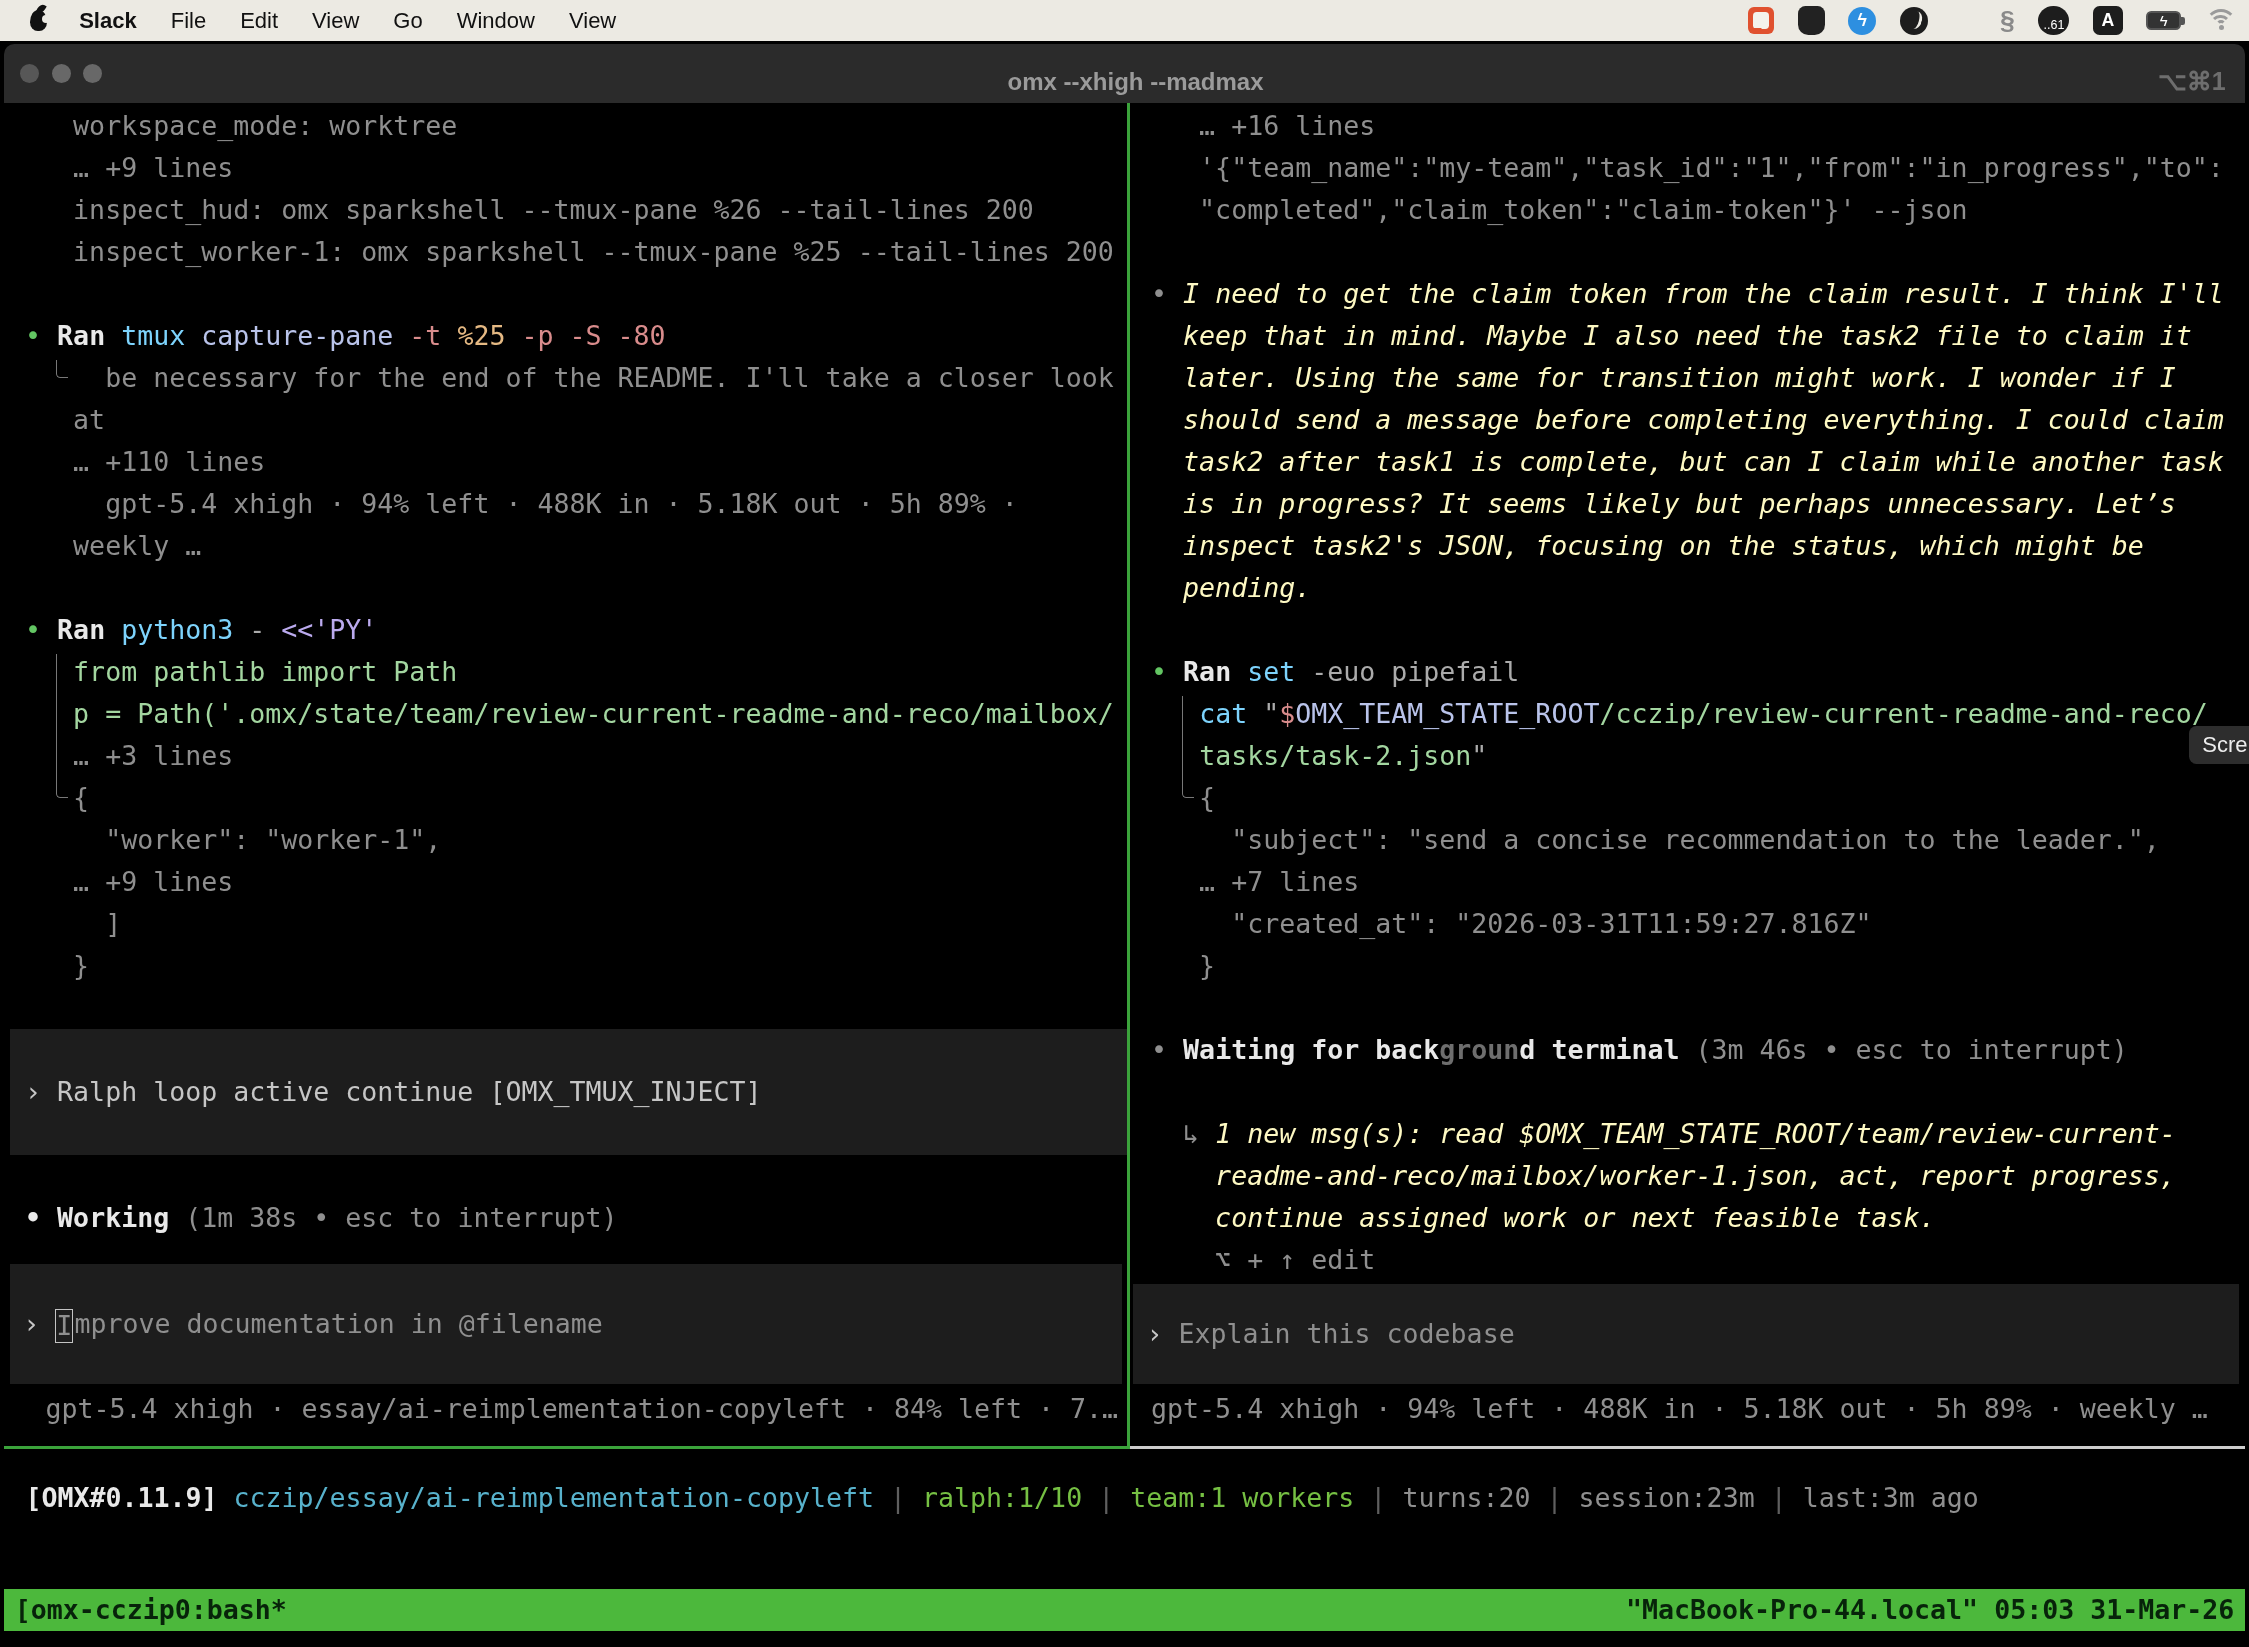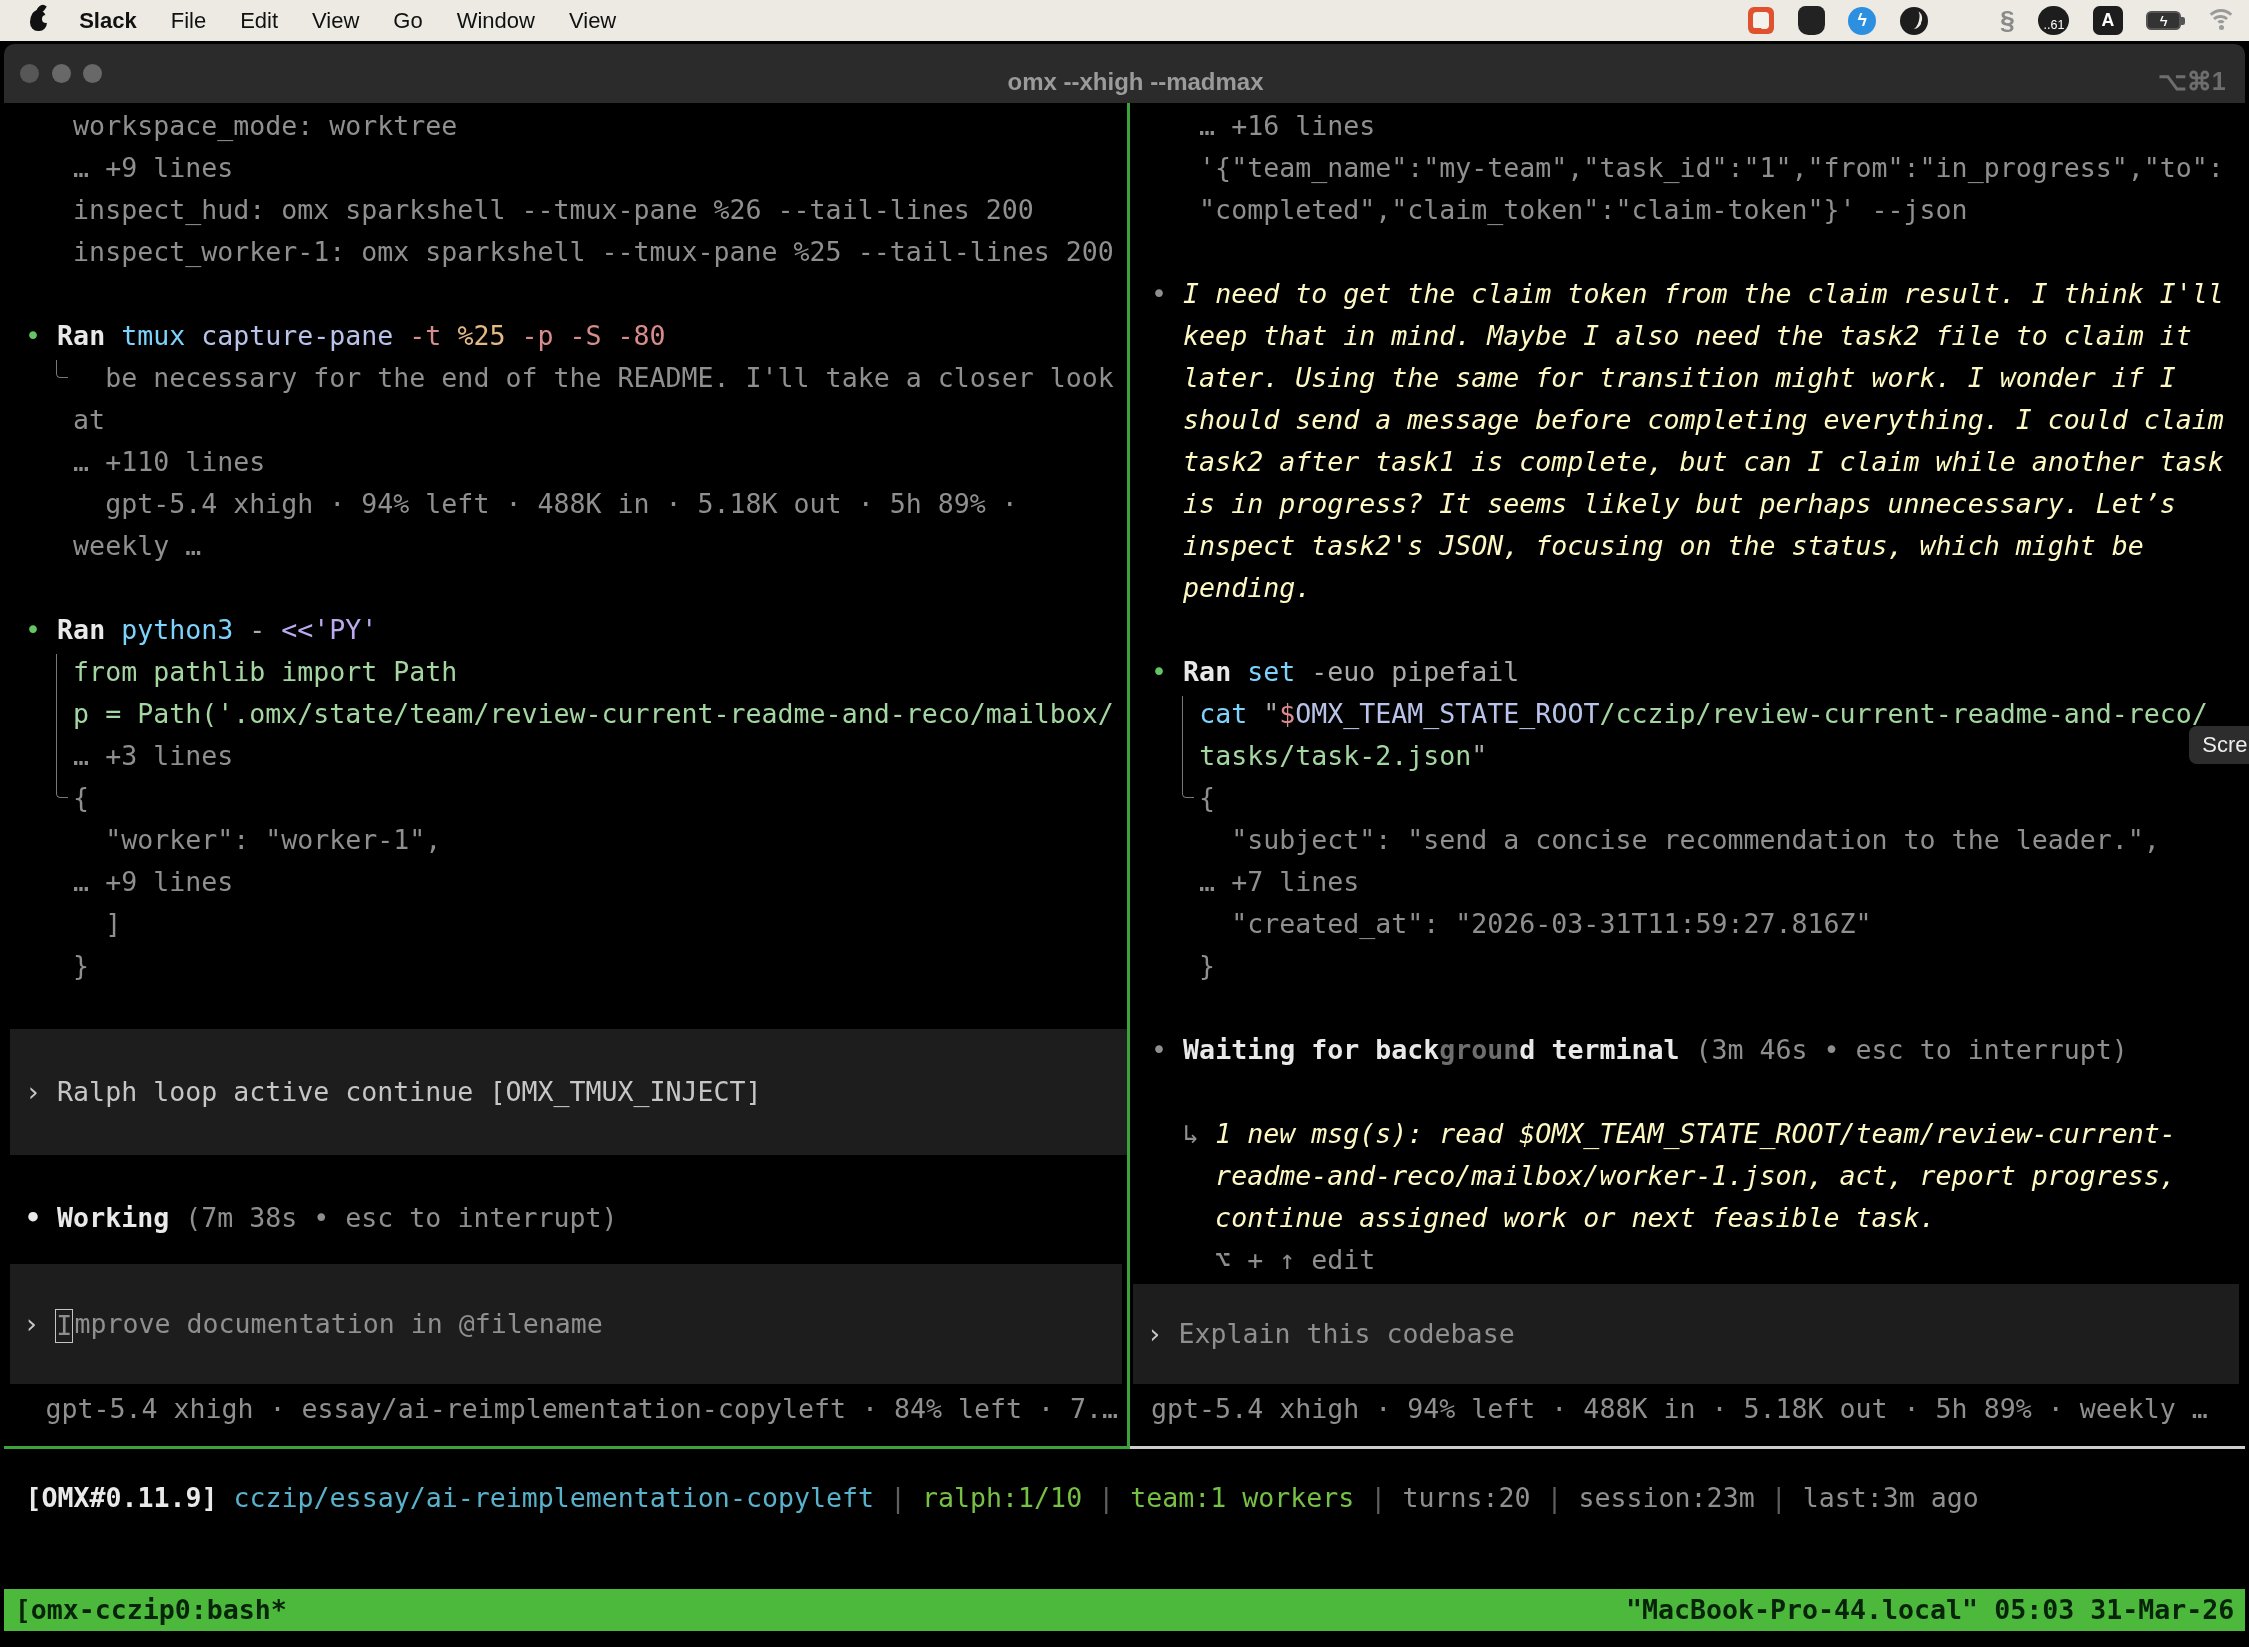--- a/index.html
+++ b/index.html
@@ -210,21 +210,21 @@
           <div class="tl"><span class="c-code">   p = Path('.omx/state/team/review-current-readme-and-reco/mailbox/</span></div>
           <div class="tl"><span class="c-out">   … +3 lines</span></div>
           <div class="tl"><span class="c-out">   {</span></div>
           <div class="tl"><span class="c-out">     "worker": "worker-1",</span></div>
           <div class="tl"><span class="c-out">   … +9 lines</span></div>
           <div class="tl"><span class="c-out">     ]</span></div>
           <div class="tl"><span class="c-out">   }</span></div>
           <div class="tl gap"></div>
           <div class="tl band"><span class="c-bright">› Ralph loop active continue [OMX_TMUX_INJECT]</span></div>
           <div class="tl gap"></div>
-          <div class="tl"><span class="c-ran">• </span><span class="c-ran">Working </span><span class="c-out">(7m 38s • esc to interrupt)</span></div>
+          <div class="tl"><span class="c-ran">• </span><span class="c-ran">Working </span><span class="c-out">(1m 38s • esc to interrupt)</span></div>
         </div>
       <div class="guide corner" style="left:52px; top:257px; height:17.7px;"></div>
       <div class="guide corner" style="left:52px; top:551px; height:144px;"></div>
       <div class="input-band tall"><div class="tl"><span class="c-bright">› </span><span class="cursor">I</span><span class="c-out">mprove documentation in @filename</span></div></div>
       <div class="pane-status">gpt-5.4 xhigh · essay/ai-reimplementation-copyleft · 84% left · 7.…</div>
     </div>
 
     <div class="pane pane-right">
       <div>
           <div class="tl"><span class="c-out">   … +16 lines</span></div>

